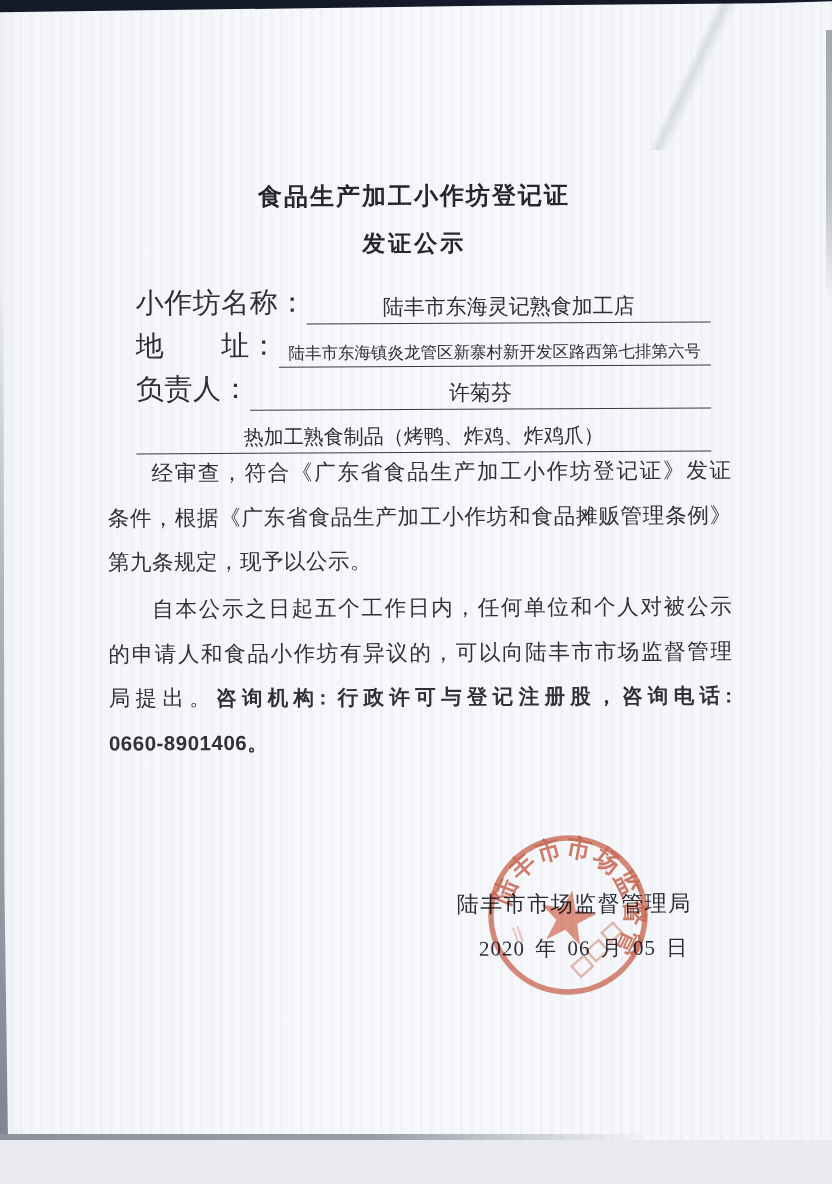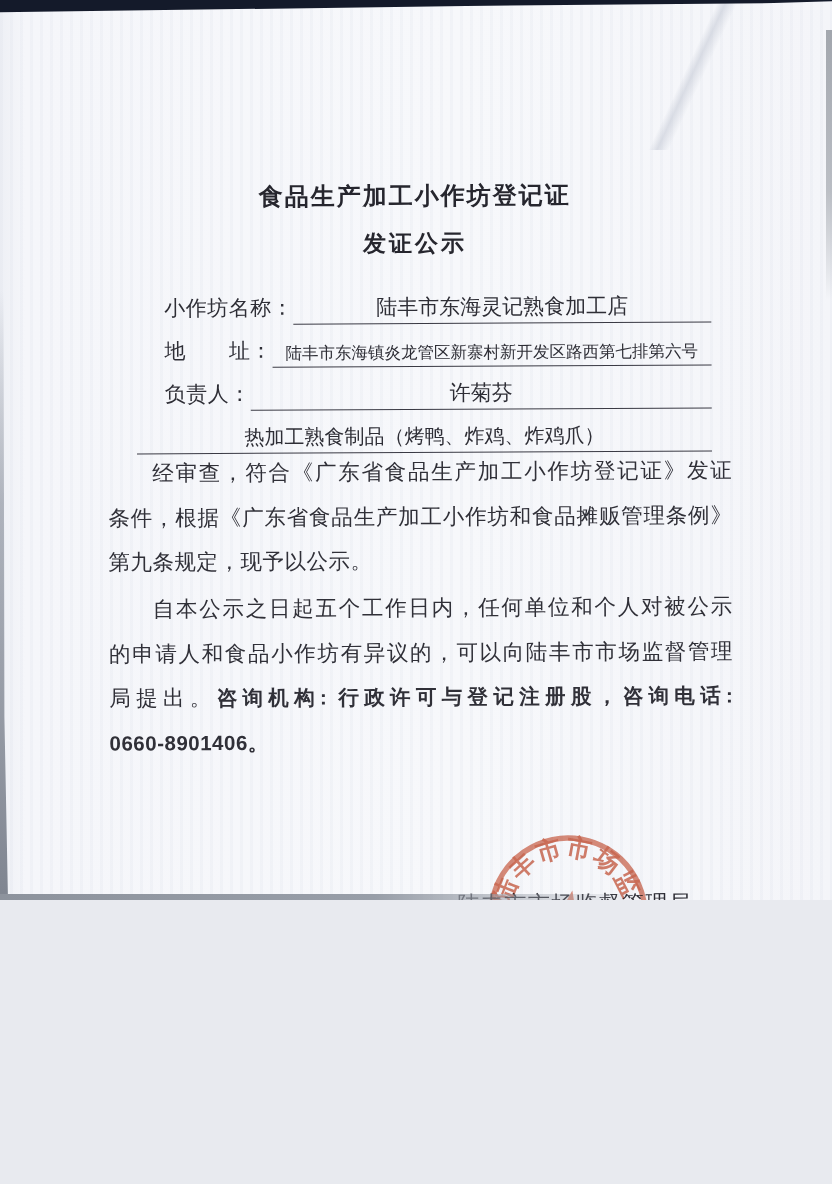--- a/index.html
+++ b/index.html
@@ -1,17 +1,17 @@
 <!DOCTYPE html>
 <html><head>
 <meta charset="utf-8">
 <style>
   html,body{margin:0;padding:0;background:#e8eaef;}
   .stage{
-    position:relative;width:832px;height:900px;overflow:hidden;
+    position:relative;width:832px;height:1140px;overflow:hidden;
     background:linear-gradient(90deg,#eef0f5 0,#f5f6fa 3%,#f7f8fb 55%,#f4f5f9 100%);
     font-family:"Liberation Serif","DejaVu Serif",serif;color:#2e2e36;
   }
   .streaks{position:absolute;inset:0;pointer-events:none;opacity:.5;
     background:repeating-linear-gradient(90deg,rgba(213,218,229,.35) 0 3px,rgba(255,255,255,0) 3px 10px);}
   .crease{position:absolute;top:0;right:0;width:270px;height:150px;pointer-events:none;
     background:linear-gradient(115deg,transparent 46%,rgba(195,200,212,.55) 48.5%,transparent 52%);}
   
   .edge-top{position:absolute;top:0;left:0;width:100%;height:13px;background:#141a2a;
     clip-path:polygon(0 0,100% 0,100% 10%,93% 24%,56% 46%,0 95%);}
@@ -23,21 +23,21 @@
   .edge-right{position:absolute;right:0;top:30px;width:6px;height:270px;
     background:linear-gradient(to bottom,rgba(142,147,155,.8) 0,rgba(142,147,155,.55) 60%,rgba(142,147,155,0) 100%);}
   
   .content{position:absolute;inset:0;transform:rotate(-0.3deg);}
   .title1{position:absolute;top:180px;left:0;width:100%;text-align:center;
     font-size:24px;font-weight:700;letter-spacing:2px;color:#26262e;}
   .title2{position:absolute;top:228px;left:0;width:100%;text-align:center;
     font-size:23px;font-weight:700;letter-spacing:3px;color:#26262e;}
   .fields{position:absolute;top:281px;left:137px;width:575px;}
   .frow{display:flex;align-items:flex-end;height:43px;}
-  .flabel{font-size:21px;white-space:nowrap;padding-bottom:3px;letter-spacing:.5px;margin-left:28px;}
+  .flabel{font-size:28px;white-space:nowrap;padding-bottom:3px;letter-spacing:.5px;}
   .fvalue{flex:1;border-bottom:1.6px solid #3a3a44;text-align:center;
     font-size:21px;padding-bottom:2px;white-space:nowrap;}
   .fvalue.small{font-size:16.5px;}
   .fvalue.mid{font-size:20px;}
   .para{position:absolute;left:108px;width:624px;font-size:21.5px;line-height:44.5px;
     letter-spacing:.5px;color:#303038;}
   .p1{top:450px;}
   .p2{top:586px;}
   .line{white-space:nowrap;}
   .just{text-align:justify;text-align-last:justify;white-space:normal;}

